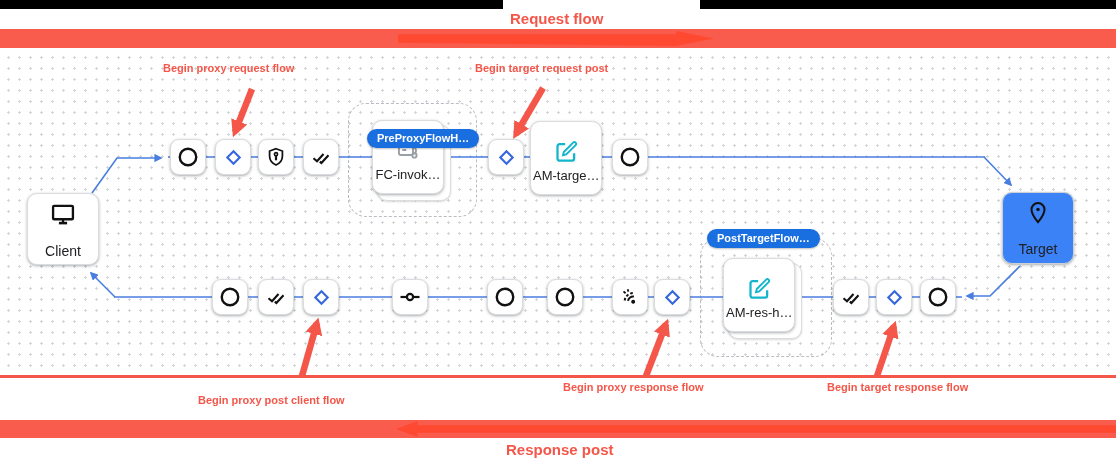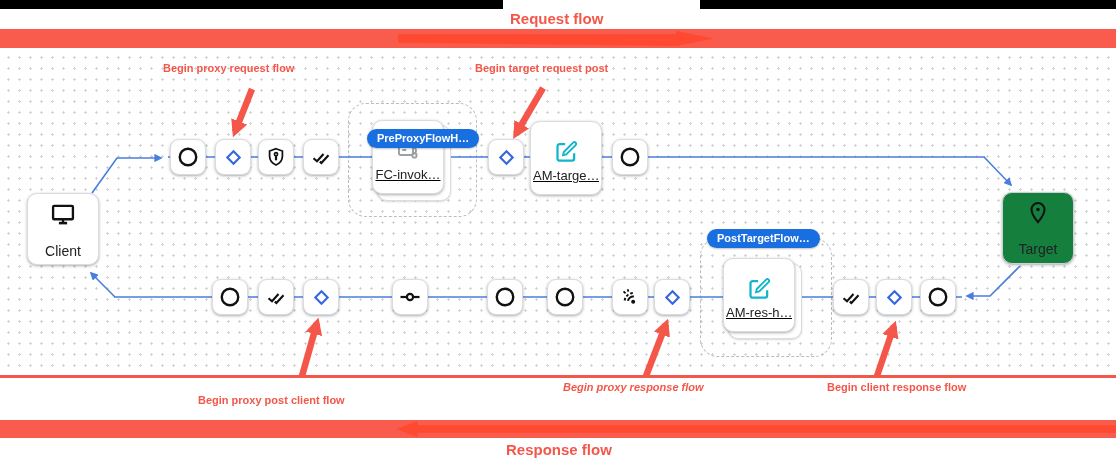--- a/index.html
+++ b/index.html
@@ -32,23 +32,23 @@
   
   .group{position:absolute;border:1.7px dashed #b9bdc3;border-radius:18px;}
   .badge{position:absolute;background:var(--badge);color:#fff;font-weight:bold;font-size:11px;
     padding:3px 10px 4px;border-radius:11px;white-space:nowrap;box-shadow:0 1px 2px rgba(0,0,0,.25);}
 
   
   .node{position:absolute;background:#fff;border:1px solid var(--border);
     display:flex;align-items:center;justify-content:center;box-sizing:border-box;
     box-shadow:0 1px 2px rgba(60,64,67,.28),0 1px 3px 1px rgba(60,64,67,.12);}
   .node.step{width:36px;height:36px;border-radius:9px;}
-  .node.card{width:72px;height:74px;border-radius:10px;flex-direction:column;gap:3px;padding-top:4px;text-decoration:underline;}
+  .node.card{width:72px;height:74px;border-radius:10px;flex-direction:column;gap:3px;padding-top:4px;}
   .node.terminal{width:72px;height:72px;border-radius:10px;flex-direction:column;gap:15px;}
-  .node.gray{background:#15803d;border-color:#cdd1d5;}
+  .node.gray{background:#3b82f6;border-color:#cdd1d5;}
   .stack-card{position:absolute;background:#fff;border:1px solid var(--border);border-radius:10px;
     box-shadow:0 1px 2px rgba(60,64,67,.2);}
   .nlabel{font-size:13px;color:#202124;white-space:nowrap;max-width:66px;overflow:hidden;}
   .tlabel{font-size:14px;color:#202124;}
   .glyph{display:flex;align-items:center;justify-content:center;}
 
   
   .ann-label{position:absolute;color:var(--red);font-weight:bold;font-size:11px;white-space:nowrap;}
 </style>
 </head>
@@ -282,20 +282,20 @@
         <path d="M543 88 L516 134" stroke="#f4574a" stroke-width="6.5" fill="none" marker-end="url(#mR)"></path>
         <path d="M302 376 L317 323" stroke="#f4574a" stroke-width="6.5" fill="none" marker-end="url(#mR)"></path>
         <path d="M646 376 L666 324" stroke="#f4574a" stroke-width="6.5" fill="none" marker-end="url(#mR)"></path>
         <path d="M877 376 L894 326" stroke="#f4574a" stroke-width="6.5" fill="none" marker-end="url(#mR)"></path>
       </g>
   </svg>
   <div id="ann-labels">
       <div class="ann-label" style="left: 163px; top: 62px;">Begin proxy request flow</div>
       <div class="ann-label" style="left: 475px; top: 62px;">Begin target request post</div>
       <div class="ann-label" style="left: 198px; top: 381px; margin-top: 13px;">Begin proxy post client flow</div>
-      <div class="ann-label" style="left: 563px; top: 381px; font-style: italic;">Begin proxy response flow</div>
-      <div class="ann-label" style="left: 827px; top: 381px;">Begin client response flow</div>
+      <div class="ann-label" style="left: 563px; top: 381px;">Begin proxy response flow</div>
+      <div class="ann-label" style="left: 827px; top: 381px;">Begin target response flow</div>
     </div>
 
   <div class="bar bar-bottom"></div>
   <div class="bar-arrow bottom"></div>
-  <div class="banner-label" id="response-banner-label">Response flow</div>
+  <div class="banner-label" id="response-banner-label">Response post</div>
 </div>
 
 </body></html>

